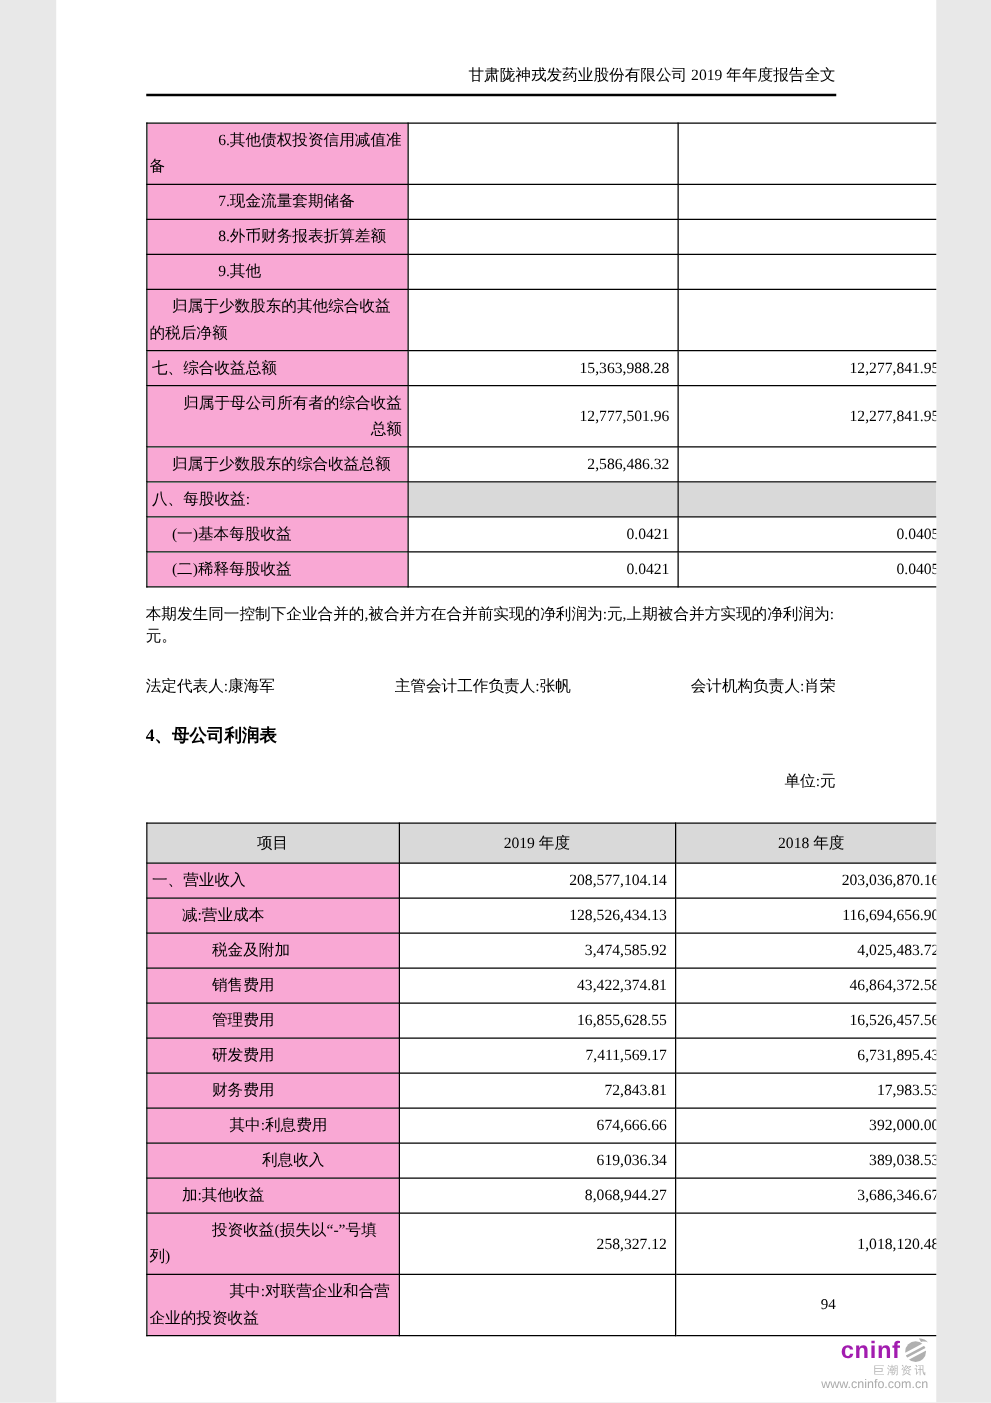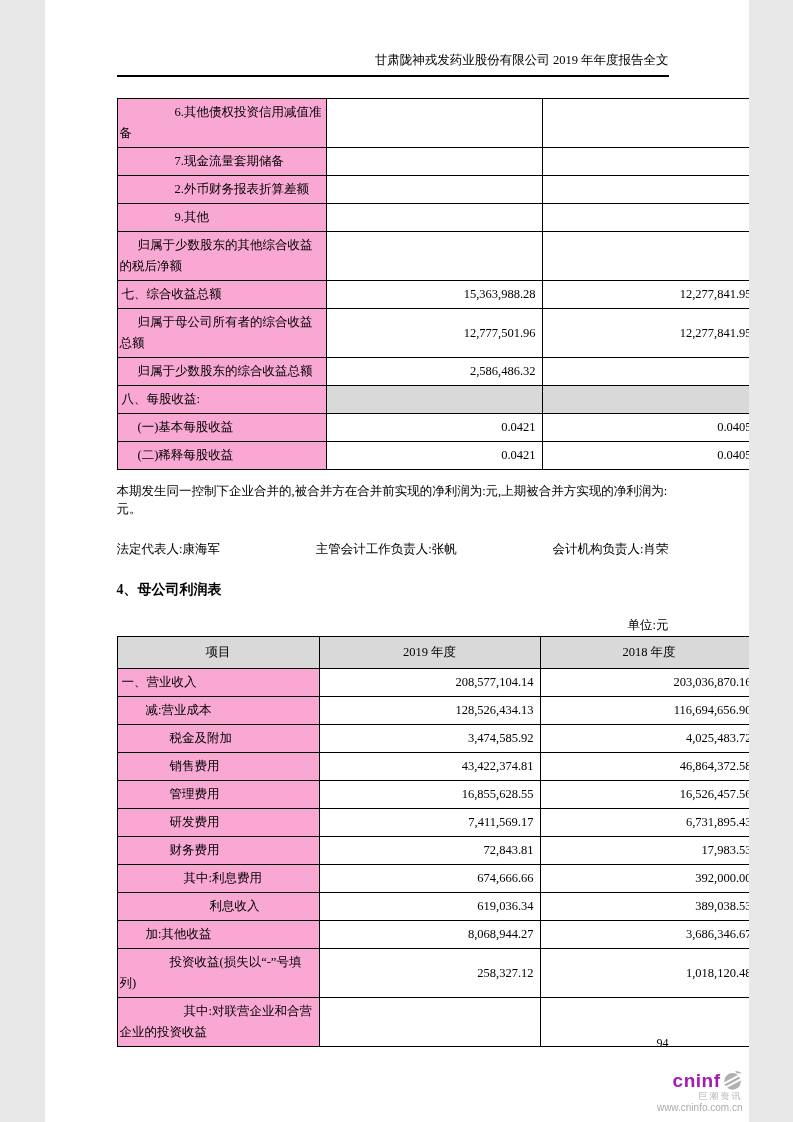--- a/index.html
+++ b/index.html
@@ -8,21 +8,21 @@
     box-sizing:border-box;padding:52px 80px 0 72px;margin:0 auto;
     font-family:"Liberation Serif","DejaVu Serif",serif;color:#000;
     overflow:hidden;
   }
   .doc-title{
     text-align:right;font-size:12.5px;line-height:16px;
     padding-bottom:7px;border-bottom:2px solid #000;
   }
   table{border-collapse:collapse;width:100%;table-layout:fixed;}
   #table1{margin-top:21px;}
-  #table2{margin-top:2px;}
+  #table2{margin-top:24px;}
   td,th{
     border:1px solid #000;font-size:12.5px;vertical-align:middle;
     box-sizing:border-box;overflow:hidden;
   }
   th{font-weight:normal;text-align:center;background:#d9d9d9;height:32px;}
   td{height:25px;}
   #table2 td{height:26px;}
   .label-cell{
     background:#f9a8d4;line-height:21px;padding:3px 4px 3px 2px;
     word-break:break-all;text-align:left;
@@ -67,41 +67,41 @@
           <td class="label-cell" style="text-indent: 55px;">6.其他债权投资信用减值准备</td>
           <td class="value-cell"></td>
           <td class="value-cell"></td>
         </tr>
         <tr>
           <td class="label-cell" style="text-indent: 55px;">7.现金流量套期储备</td>
           <td class="value-cell"></td>
           <td class="value-cell"></td>
         </tr>
         <tr>
-          <td class="label-cell" style="text-indent: 55px;">2.外币财务报表折算差额</td>
+          <td class="label-cell" style="text-indent: 55px;">8.外币财务报表折算差额</td>
           <td class="value-cell"></td>
           <td class="value-cell"></td>
         </tr>
         <tr>
           <td class="label-cell" style="text-indent: 55px;">9.其他</td>
           <td class="value-cell"></td>
           <td class="value-cell"></td>
         </tr>
         <tr>
           <td class="label-cell" style="text-indent: 18px;">归属于少数股东的其他综合收益的税后净额</td>
           <td class="value-cell"></td>
           <td class="value-cell"></td>
         </tr>
         <tr>
           <td class="label-cell" style="text-indent: 2px;">七、综合收益总额</td>
           <td class="value-cell">15,363,988.28</td>
           <td class="value-cell">12,277,841.95</td>
         </tr>
         <tr>
-          <td class="label-cell" style="text-indent: 18px;">归属于母公司所有者的综合收益总额</td>
+          <td class="label-cell" style="text-indent: 18px; text-align: right;">归属于母公司所有者的综合收益总额</td>
           <td class="value-cell">12,777,501.96</td>
           <td class="value-cell">12,277,841.95</td>
         </tr>
         <tr>
           <td class="label-cell" style="text-indent: 18px;">归属于少数股东的综合收益总额</td>
           <td class="value-cell">2,586,486.32</td>
           <td class="value-cell"></td>
         </tr>
         <tr>
           <td class="label-cell" style="text-indent: 2px;">八、每股收益:</td>

